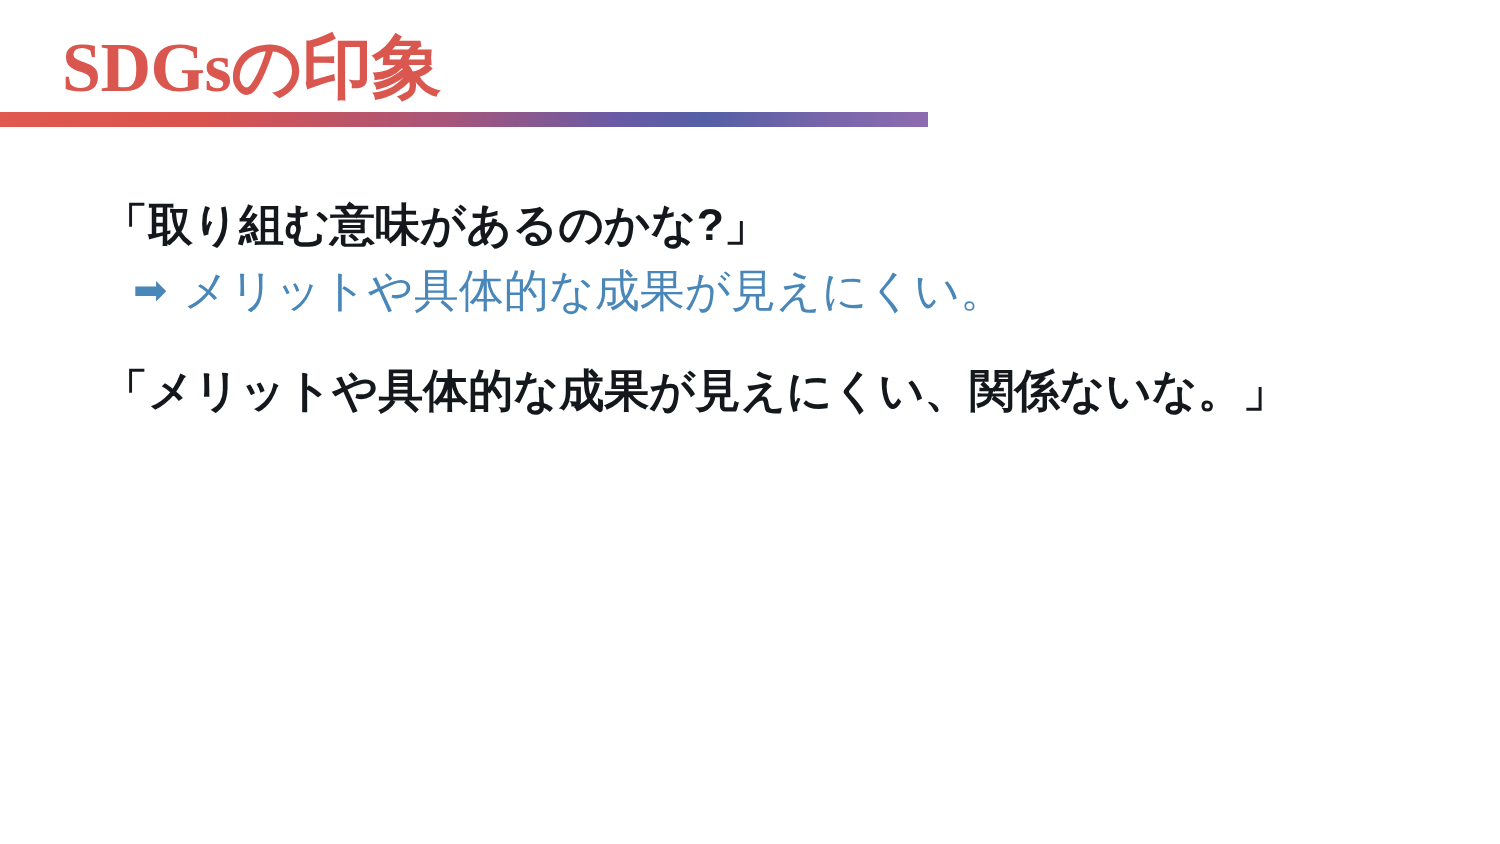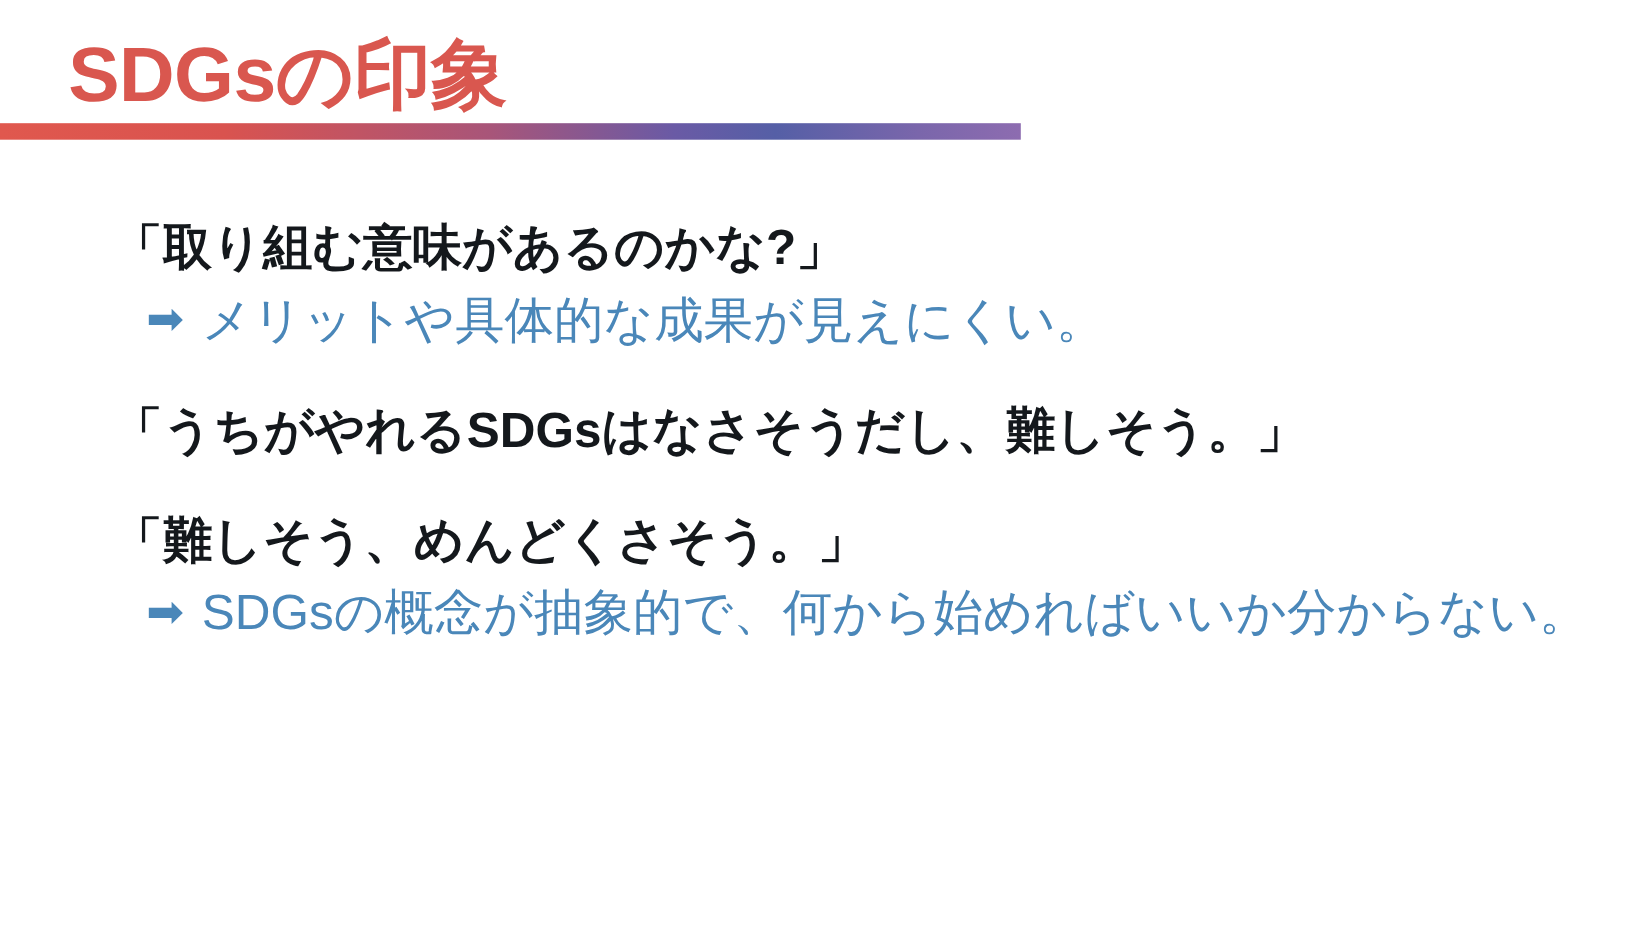--- a/index.html
+++ b/index.html
@@ -22,20 +22,21 @@
     overflow: hidden;
   }
 
   
   .title-block {
     position: absolute;
     left: 0;
     top: 0;
     width: 1200px;
     height: 130px;
+    font-family: Liberation Serif, serif;
   }
 
   .slide-title {
     position: absolute;
     left: 62px;
     top: 33px;
     font-size: 70px;
     font-weight: 700;
     line-height: 1.0;
     letter-spacing: -0.5px;
@@ -122,24 +123,18 @@
   <div class="body-area">
 
     <div class="quote-group">
       <p class="quote-line">「取り組む意味があるのかな?」</p>
       <p class="result-line">
         <span class="arrow-icon">➡</span><span class="result-text">メリットや具体的な成果が見えにくい。</span>
       </p>
     </div>
 
     <div class="quote-group">
-      <p class="quote-line">「うちがやれるSDGsはなさそうだし、難しそう。」</p>
+      <p class="quote-line">「メリットや具体的な成果が見えにくい、関係ないな。」</p>
     </div>
 
-    <div class="quote-group">
-      <p class="quote-line">「難しそう、めんどくさそう。」</p>
-      <p class="result-line">
-        <span class="arrow-icon">➡</span><span class="result-text">SDGsの概念が抽象的で、何から始めればいいか分からない。</span>
-      </p>
-    </div>
 
   </div>
 </div>
 
 </body></html>

